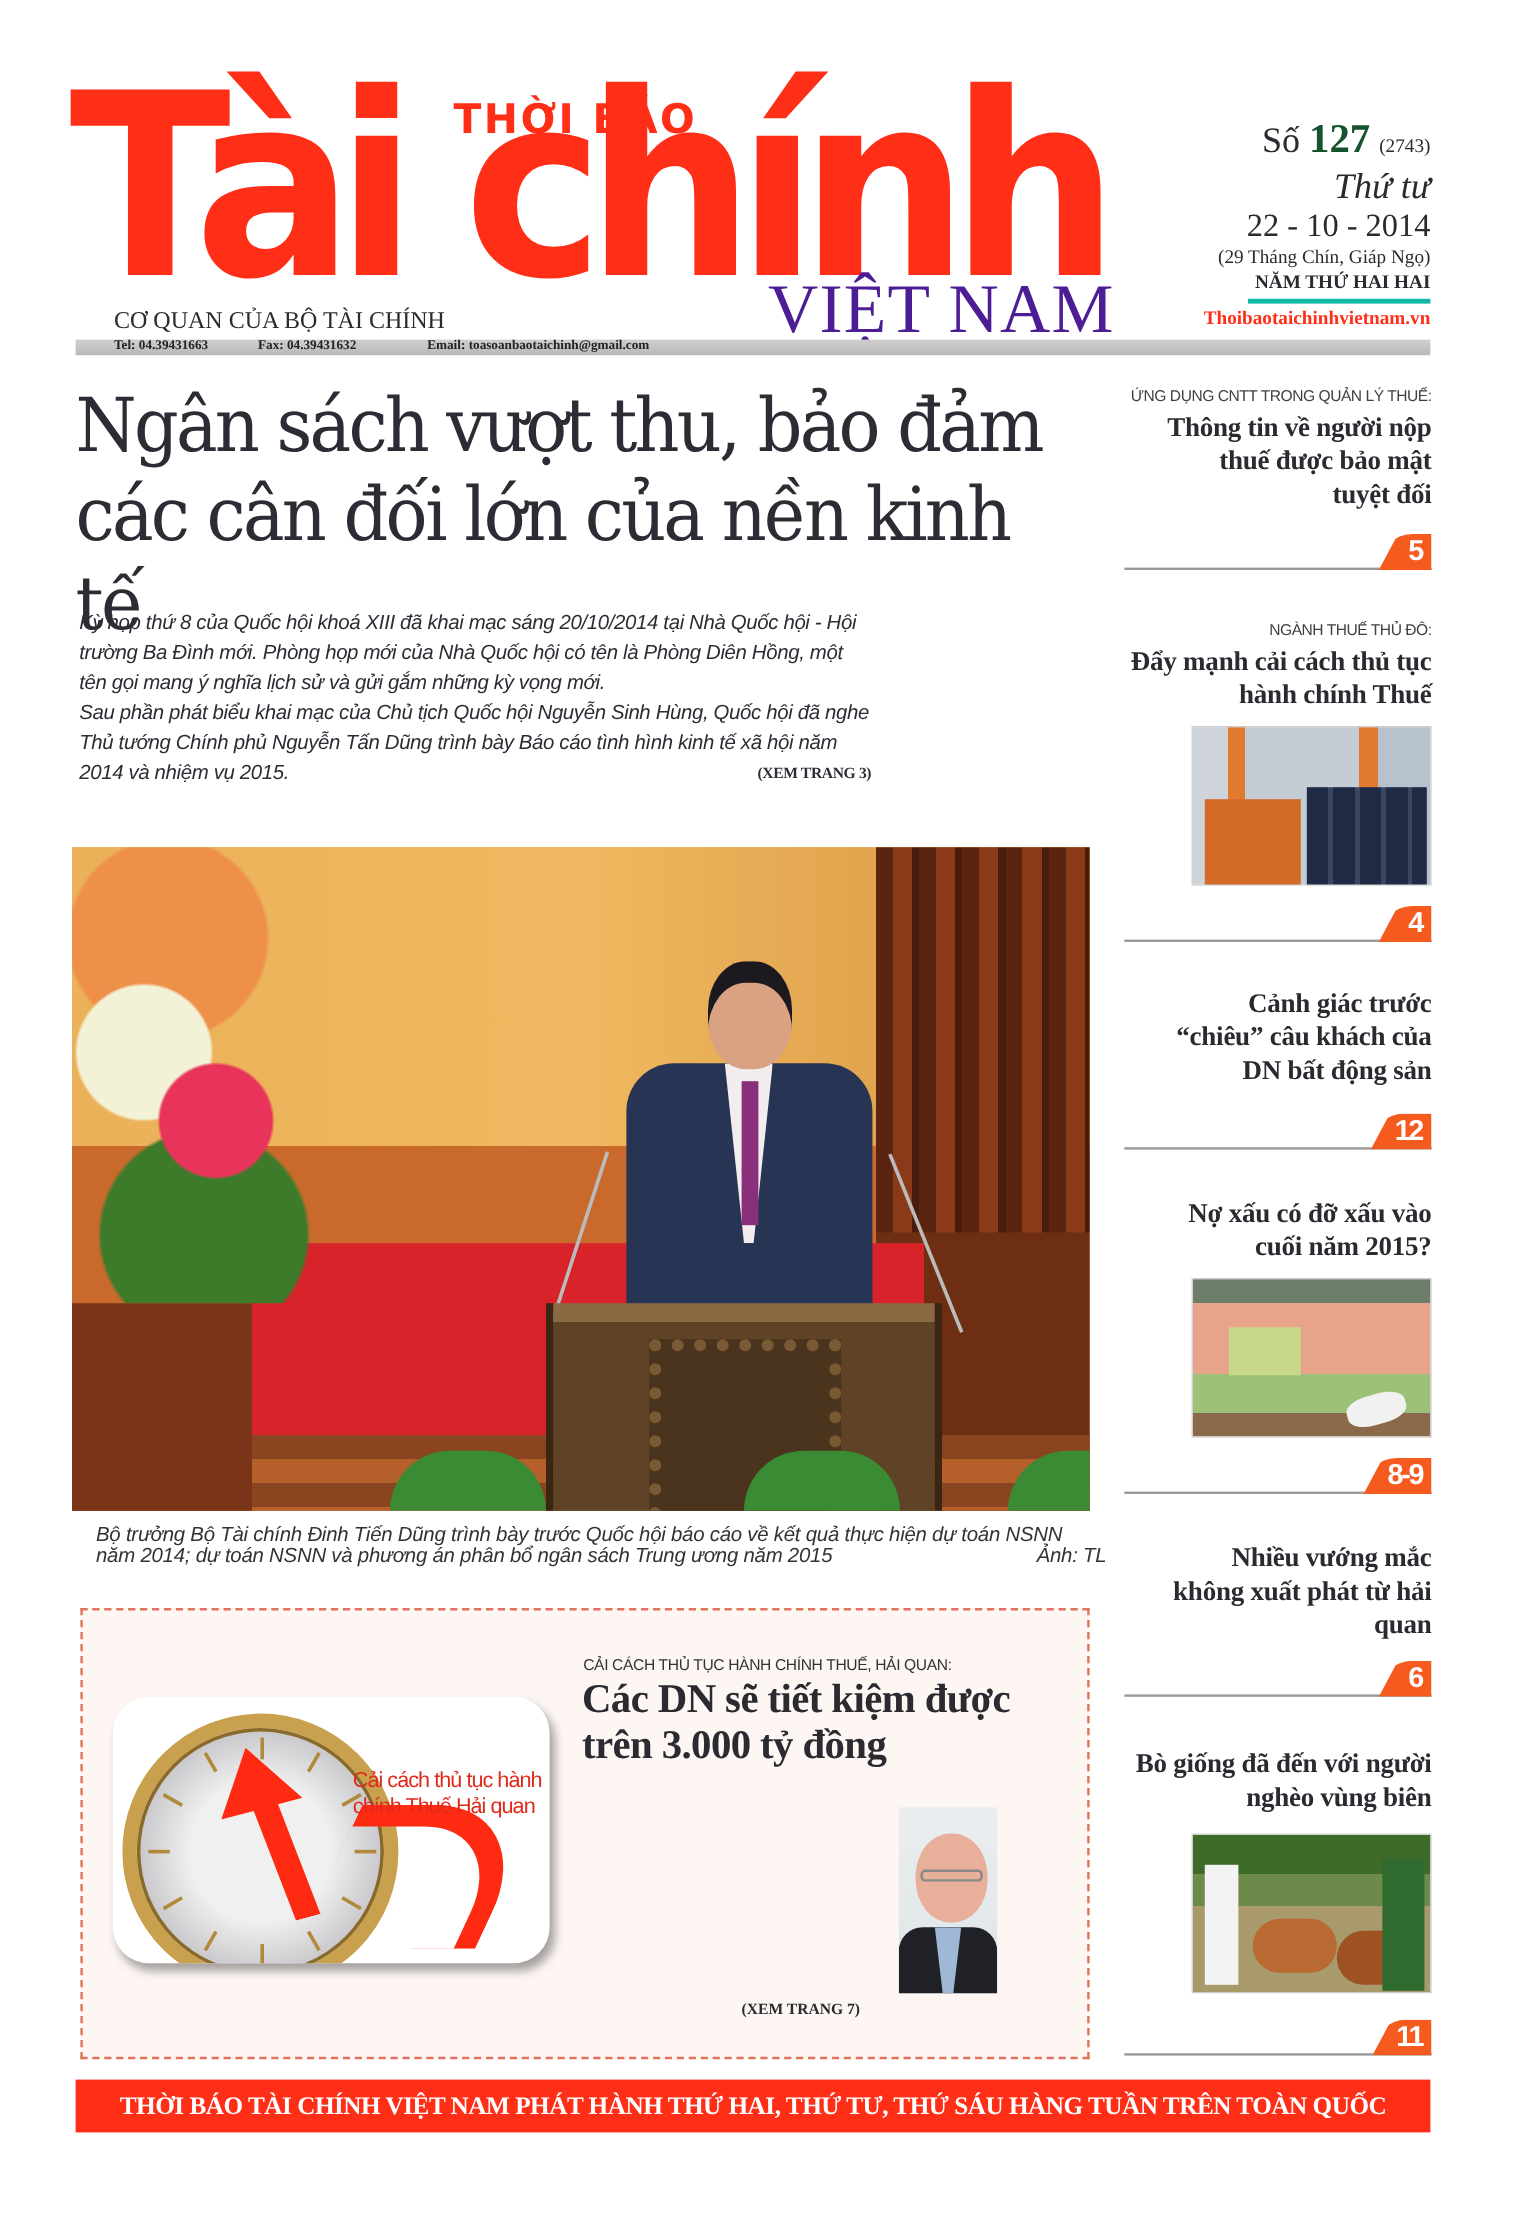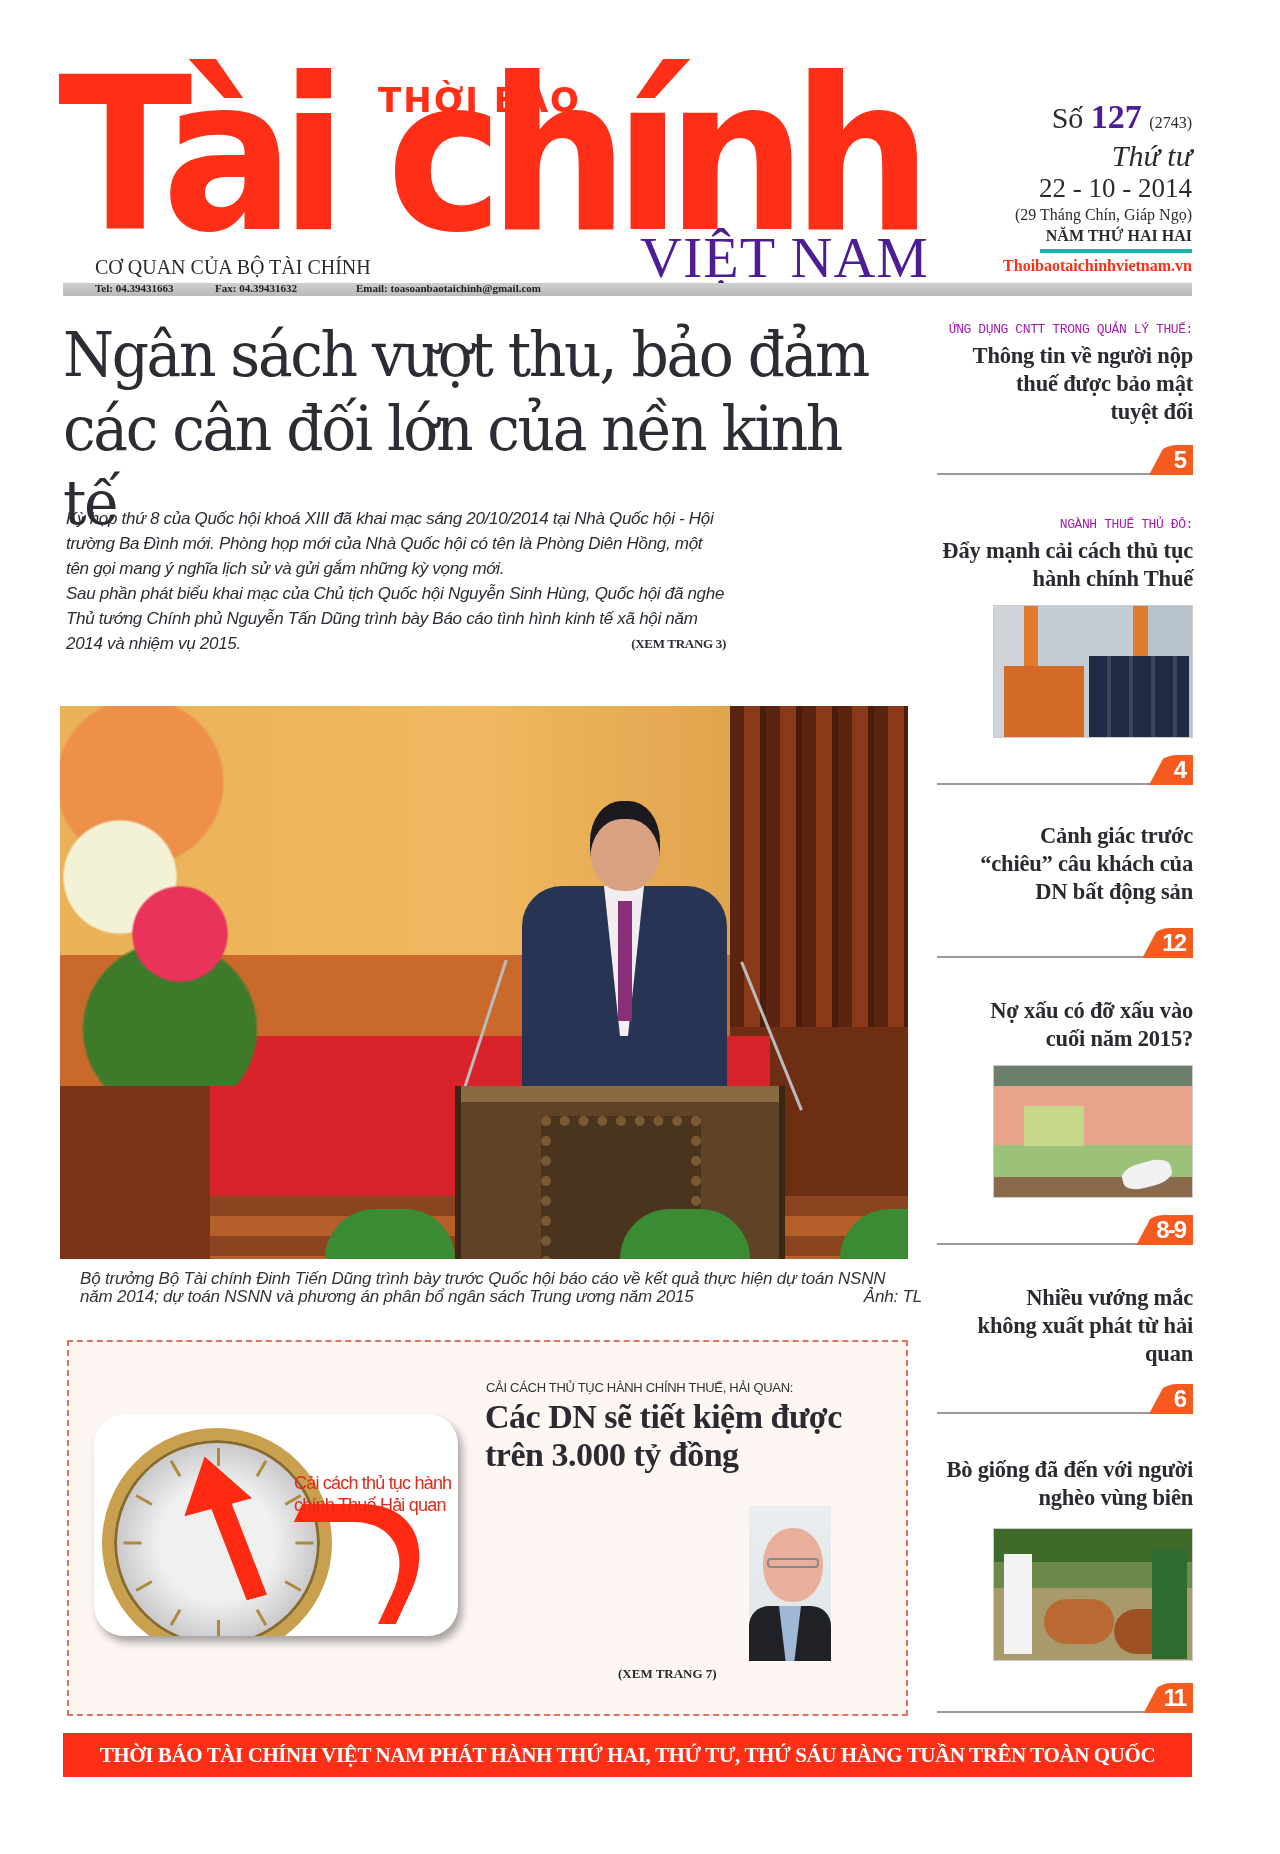--- a/index.html
+++ b/index.html
@@ -10,21 +10,21 @@
   
   .logo-thoibao { left: 378px; top: 80px; font-family: "DejaVu Sans", sans-serif; font-weight: bold; font-size: 34px; color: #ff2e17; letter-spacing: 2px; }
   .logo-taichinh { left: 58px; top: 50px; font-family: "DejaVu Sans", sans-serif; font-weight: bold; font-size: 212px; line-height: 212px; color: #ff2e17; letter-spacing: -16px; transform: scaleX(0.93); transform-origin: left top; white-space: nowrap; }
   .logo-vietnam { left: 640px; top: 233px; font-family: "Liberation Serif", serif; font-size: 58px; line-height: 50px; color: #4c1d95; letter-spacing: 1px; }
   .logo-coquan { left: 95px; top: 256px; font-family: "Liberation Serif", serif; font-size: 20px; color: #2a2a30; }
   .contact-bar { left: 63px; top: 283px; width: 1129px; height: 13px; background: linear-gradient(#cfcfcf, #b9b9b9); }
   .contact-bar span { position: absolute; top: -1px; font-family: "Liberation Serif", serif; font-weight: bold; font-size: 11px; color: #222; }
 
   .issue-info { right: 88px; top: 100px; text-align: right; }
   .issue-line1 { font-size: 30px; color: #2a2a30; line-height: 34px; }
-  .issue-num { color: #4c1d95; font-weight: bold; font-size: 34px; }
+  .issue-num { color: #14532d; font-weight: bold; font-size: 34px; }
   .issue-total { font-size: 16px; }
   .issue-day { font-style: italic; font-size: 30px; line-height: 32px; }
   .issue-date { font-size: 27px; line-height: 32px; }
   .issue-lunar { font-size: 16px; line-height: 22px; }
   .issue-year { font-weight: bold; font-size: 16px; line-height: 20px; padding-bottom: 3px; border-bottom: 4px solid #14b8a6; display: inline-block; padding-left: 6px; }
   .issue-web { font-weight: bold; font-size: 16px; color: #ff2e17; line-height: 26px; }
 
   
   .headline { left: 63px; top: 318px; width: 860px; font-family: "DejaVu Serif", serif; font-size: 62px; line-height: 74px; color: #2c2c34; letter-spacing: -2.5px; font-weight: normal; transform: scaleX(0.94); transform-origin: left top; }
 
@@ -78,21 +78,21 @@
   .portrait-head { position: absolute; left: 14px; top: 22px; width: 60px; height: 74px; border-radius: 48%; background: #e8b09a; }
   .portrait-glasses { position: absolute; left: 18px; top: 52px; width: 52px; height: 10px; border: 2px solid #888; border-radius: 4px; }
   .portrait-suit { position: absolute; left: 0; top: 100px; width: 82px; height: 60px; background: #1f2126; border-radius: 20px 20px 0 0; }
   .portrait-shirt { position: absolute; left: 30px; top: 100px; width: 22px; height: 55px; background: #9fb8d6; clip-path: polygon(0 0, 100% 0, 70% 100%, 30% 100%); }
 
   
   .footer-bar { left: 63px; top: 1733px; width: 1129px; height: 44px; background: #ff2e17; color: #fff; font-family: "Liberation Serif", serif; font-weight: bold; font-size: 21px; line-height: 44px; text-align: center; letter-spacing: -0.4px; }
 
   
   .rc { position: absolute; left: 937px; width: 256px; text-align: right; }
-  .rc-kicker { font-family: Liberation Mono, monospace; font-size: 13px; color: #a21caf; letter-spacing: -0.4px; line-height: 16px; margin-bottom: 4px; white-space: nowrap; }
+  .rc-kicker { font-family: Liberation Sans, sans-serif; font-size: 13px; color: #404040; letter-spacing: -0.4px; line-height: 16px; margin-bottom: 4px; white-space: nowrap; }
   .rc-title { font-family: "Liberation Serif", serif; font-weight: bold; font-size: 22.5px; line-height: 28px; color: #2a2a30; letter-spacing: -0.2px; }
   .rc-photo { display: block; margin-left: auto; width: 200px; height: 133px; margin-top: 12px; border: 1px solid #ccc; overflow: hidden; position: relative; }
   .rc-tab-row { position: absolute; left: 0; width: 256px; height: 30px; border-bottom: 2px solid #999; }
   .rc-tab { position: absolute; right: 0; top: 0; height: 30px; min-width: 44px; padding: 0 8px 0 20px; background: #f55a1e; color: #fff; font-family: "Liberation Sans", sans-serif; font-weight: bold; font-size: 24px; line-height: 30px; text-align: right; letter-spacing: -2px; border-radius: 28px 0 0 0; clip-path: polygon(16px 0, 100% 0, 100% 100%, 0 100%); }
 
   .ph-office { background: linear-gradient(90deg, #cfd4da 0 15%, #e07a2e 15% 22%, #c4ccd4 22% 70%, #e07a2e 70% 78%, #b8c2cc 78%); }
   .ph-office .p1 { position: absolute; left: 10px; top: 60px; width: 80px; height: 73px; background: #d46a28; }
   .ph-office .p2 { position: absolute; left: 95px; top: 50px; width: 100px; height: 83px; background: repeating-linear-gradient(90deg, #1f2a44 0 18px, #3a4660 18px 22px); }
   .ph-money { background: linear-gradient(180deg, #6a7e6a 0 15%, #e7a48a 15% 60%, #9cc27a 60% 85%, #8a6a4a 85%); }
   .ph-money .p1 { position: absolute; left: 30px; top: 40px; width: 60px; height: 40px; background: #c8d88a; }

